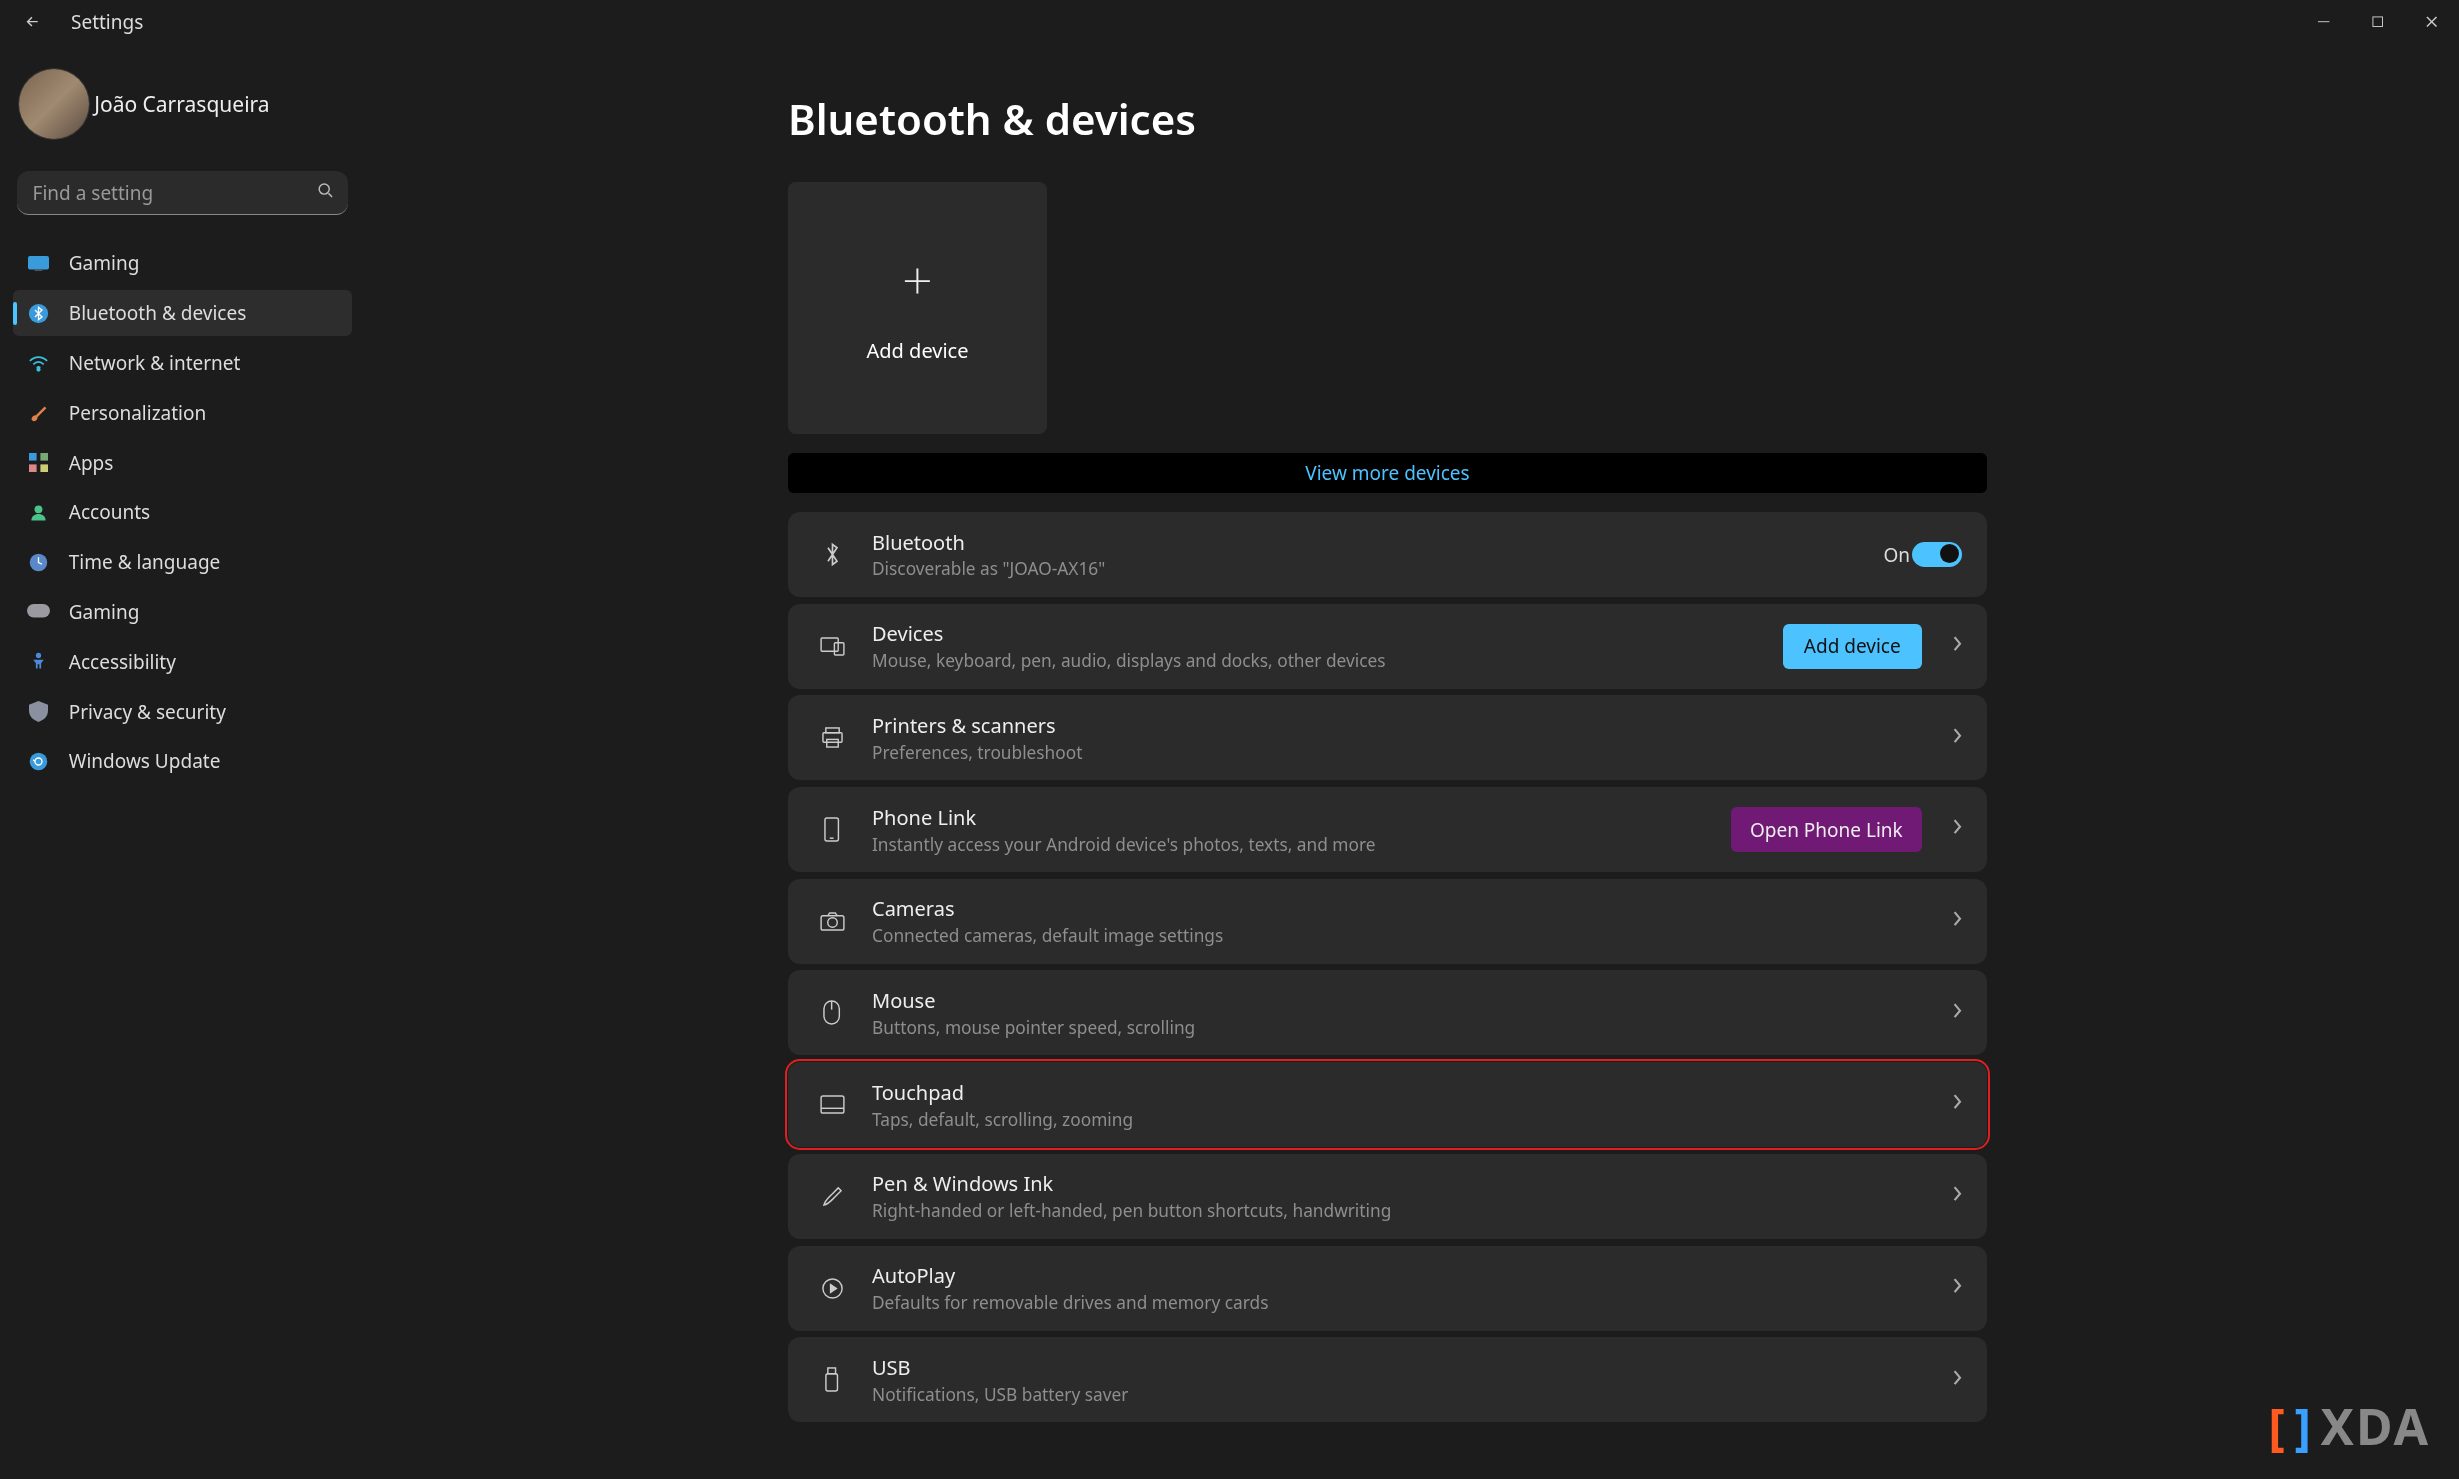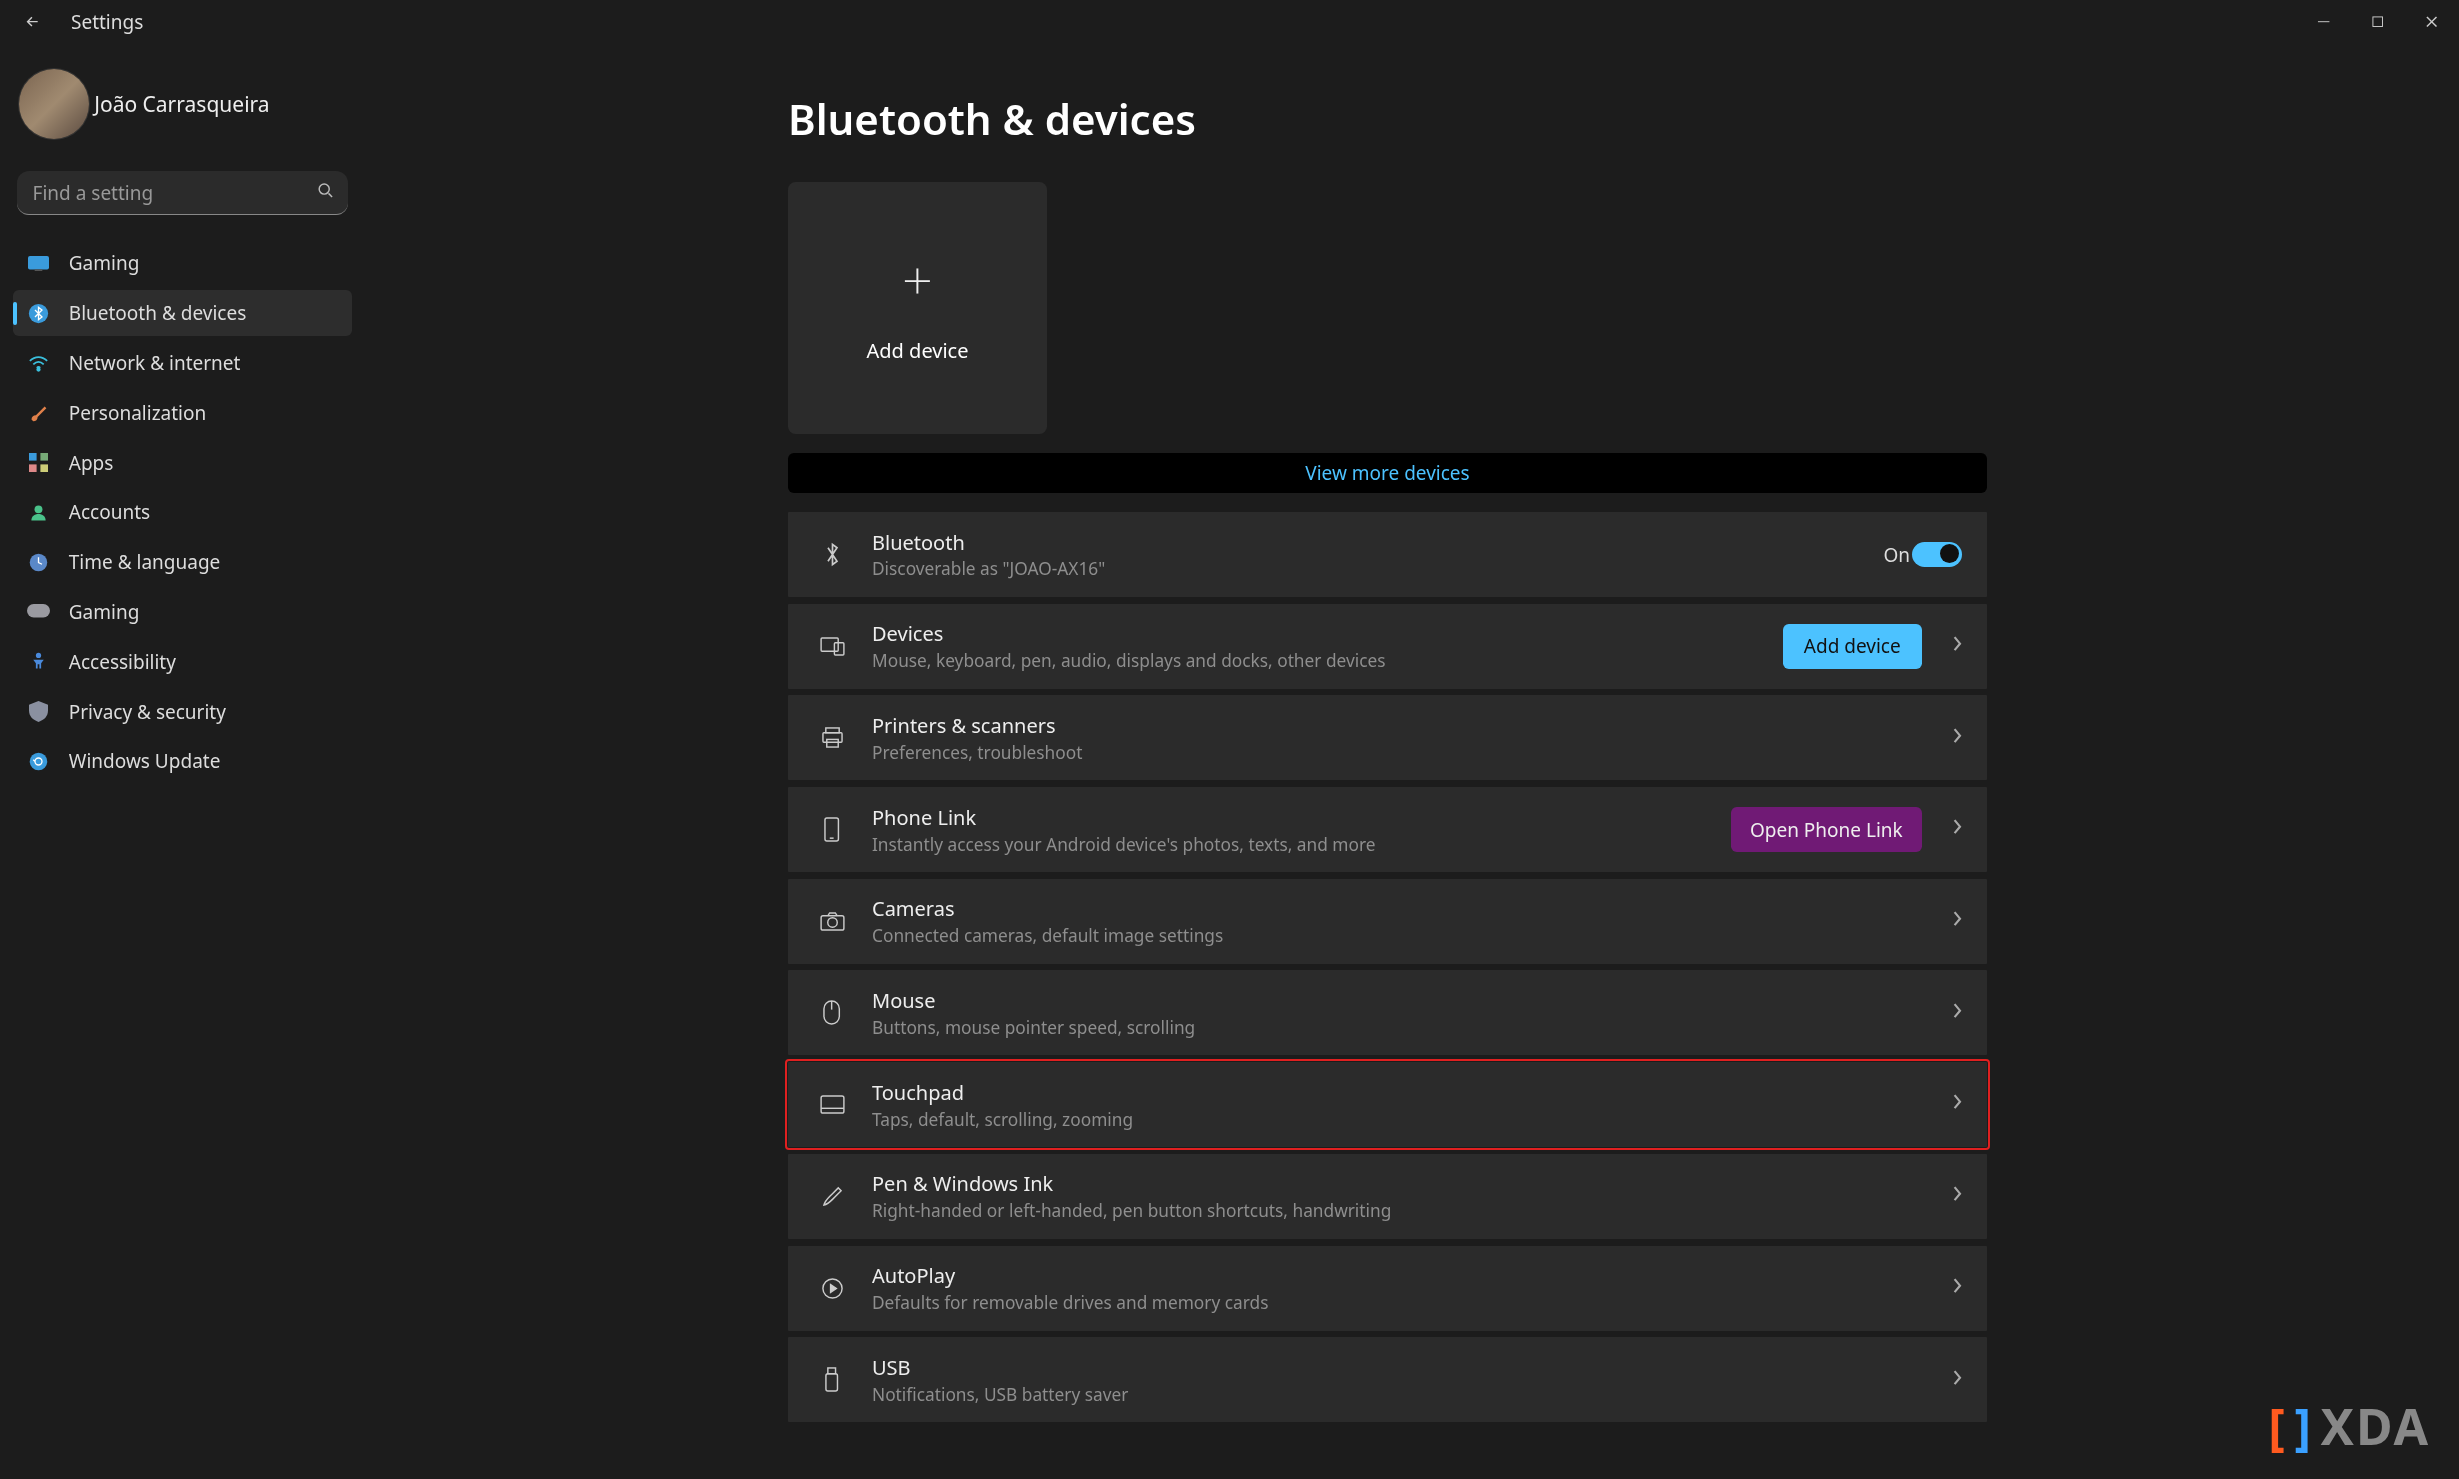--- a/index.html
+++ b/index.html
@@ -35,21 +35,21 @@
 .content { flex:1; padding:46px 58px 0 423px; }
 .page-title { font-size:42px; font-weight:600; margin-bottom:35px; }
 
 .add-tile { width:259px; height:252px; background:#2b2b2b; border-radius:7.7px; display:flex; flex-direction:column; align-items:center; justify-content:center; gap:31px; cursor:pointer; }
 .add-tile .plus { font-size:54px; font-weight:200; color:#eee; line-height:1; }
 .add-tile .lbl { font-size:20px; }
 
 .viewmore { margin-top:19px; width:1199px; height:40px; background:#000000; border-radius:5.8px; display:flex; align-items:center; justify-content:center; color:#4cc2ff; font-size:19px; cursor:pointer; }
 
 .rows { margin-top:19px; display:flex; flex-direction:column; gap:6.7px; width:1199px; }
-.row { background:#2b2b2b; border-radius:1px; height:85px; display:flex; align-items:center; padding:0 25px; cursor:pointer; }
+.row { background:#2b2b2b; border-radius:12px; height:85px; display:flex; align-items:center; padding:0 25px; cursor:pointer; }
 .row.highlight { outline:2.9px solid #e02020; outline-offset:1.9px; }
 .row .ic { width:38px; display:flex; align-items:center; justify-content:center; color:#ccc; flex-shrink:0; }
 .row .txt { margin-left:21px; flex:1; }
 .row .title { font-size:20px; color:#eee; }
 .row .sub { font-size:17.3px; color:#8e8e8e; margin-top:1.9px; }
 .row .chev { color:#aaa; margin-left:15.4px; }
 .row .action-btn { background:#4cc2ff; color:#111; padding:9.6px 21px; border-radius:5.8px; font-size:19px; margin-right:13.4px; cursor:pointer; }
 .row .link-btn { background:#701a75; color:#eee; padding:9.6px 19px; border-radius:5.8px; font-size:19px; margin-right:13.4px; cursor:pointer; }
 .row .toggle-wrap { display:flex; gap:2px; }
 .row .toggle-lbl { font-size:19px; color:#ddd; }

